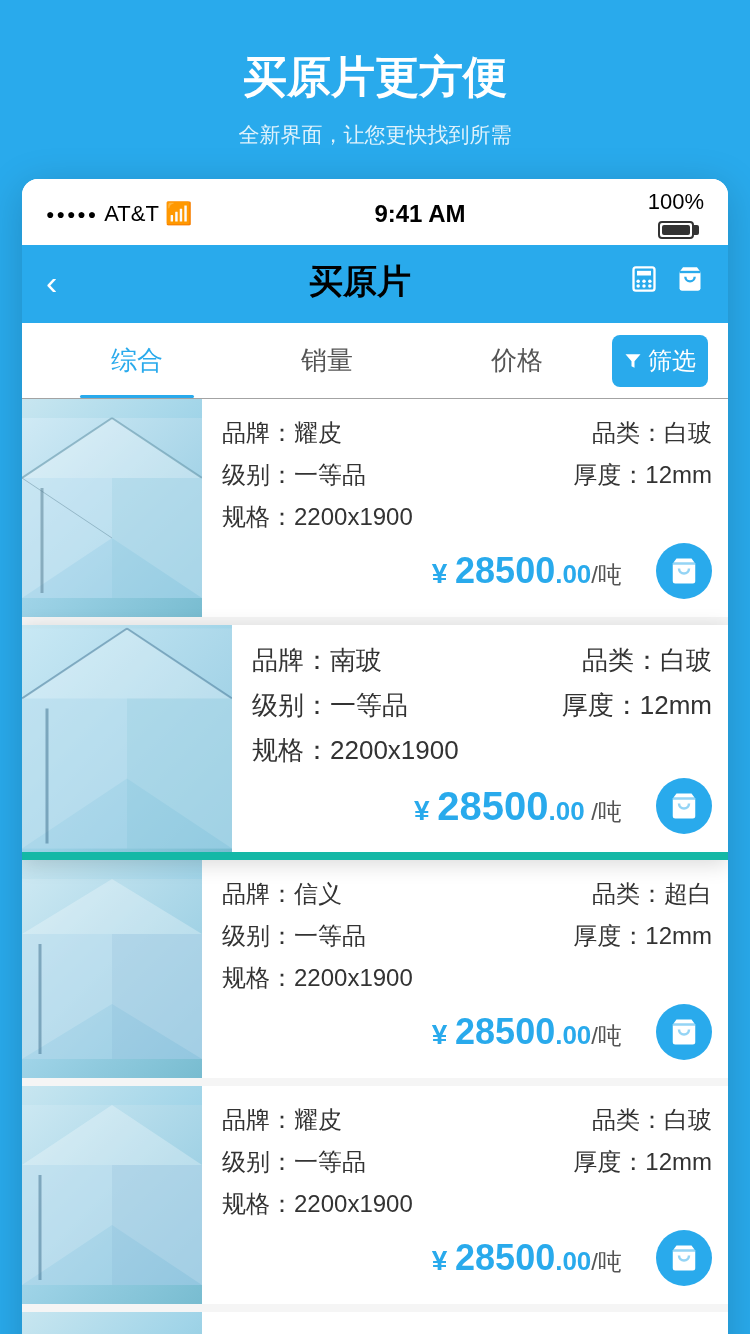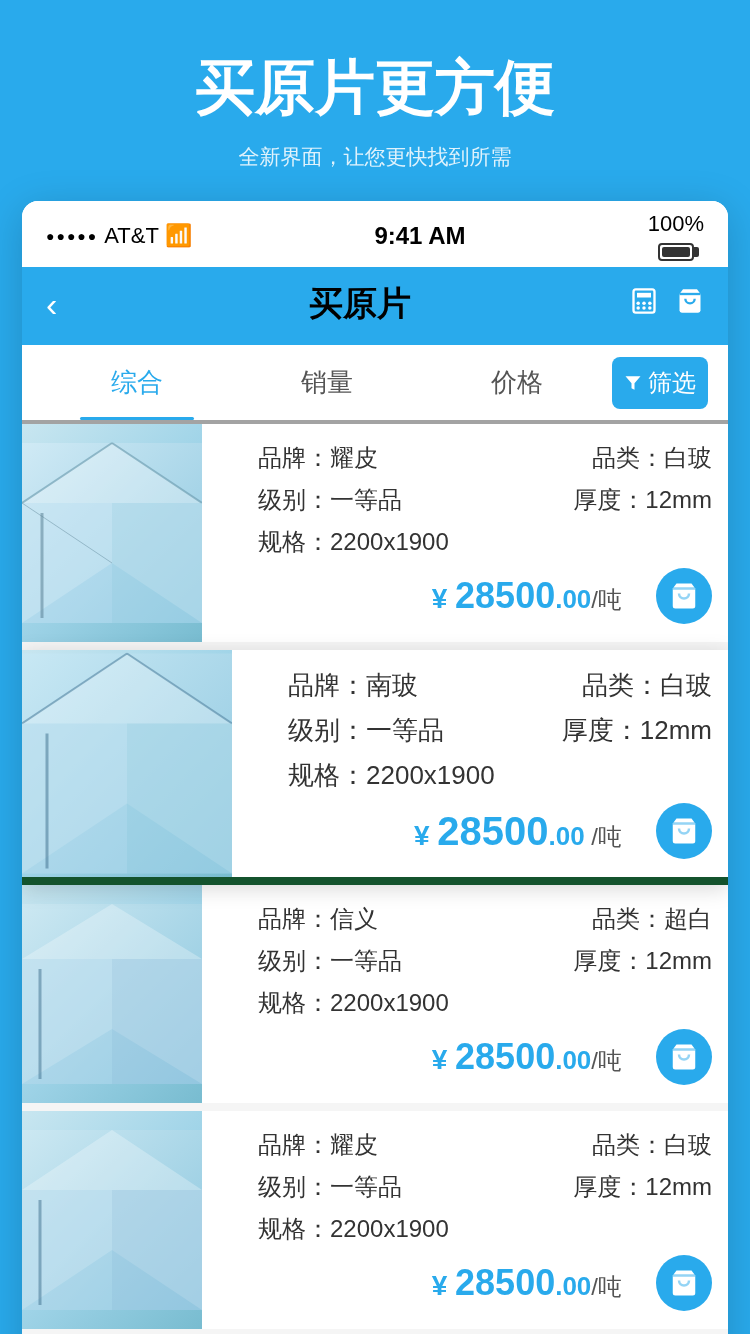--- a/index.html
+++ b/index.html
@@ -11,21 +11,21 @@
       font-family: -apple-system, 'PingFang SC', 'Helvetica Neue', sans-serif;
       overflow-x: hidden;
     }
 
     
     .promo-area {
       text-align: center;
       padding: 48px 30px 30px;
     }
     .promo-title {
-      font-size: 60px;
+      font-size: 44px;
       font-weight: bold;
       color: #fff;
       margin-bottom: 14px;
     }
     .promo-subtitle {
       font-size: 21px;
       color: rgba(255,255,255,0.85);
     }
 
     
@@ -107,21 +107,21 @@
       font-size: 30px;
       cursor: pointer;
     }
 
     
     .filter-bar {
       background: #fff;
       display: flex;
       align-items: center;
       padding: 0 20px;
-      border-bottom: 4px solid #a3a3a3;
+      border-bottom: 1px solid #a3a3a3;
     }
     .filter-tab {
       flex: 1;
       text-align: center;
       padding: 20px 0;
       font-size: 26px;
       color: #555;
       position: relative;
       cursor: pointer;
     }
@@ -157,39 +157,38 @@
     .product-item {
       background: #fff;
       display: flex;
       border-bottom: 8px solid #f5f5f5;
       position: relative;
     }
     .product-item.highlighted {
       background: #fff;
       box-shadow: 0 4px 20px rgba(0,0,0,0.15);
       z-index: 2;
-      border-bottom: 8px solid #14532d;
+      border-bottom: 8px solid #14b8a6;
     }
 
     .product-image {
       width: 180px;
       min-height: 180px;
       flex-shrink: 0;
       overflow: hidden;
       position: relative;
     }
     .product-image svg {
       width: 100%;
       height: 100%;
     }
 
     .product-info {
       flex: 1;
       padding: 18px 16px 18px 20px;
-      margin-left: 36px;
     }
     .product-row {
       display: flex;
       justify-content: space-between;
       margin-bottom: 10px;
     }
     .product-field {
       font-size: 24px;
       color: #333;
     }

